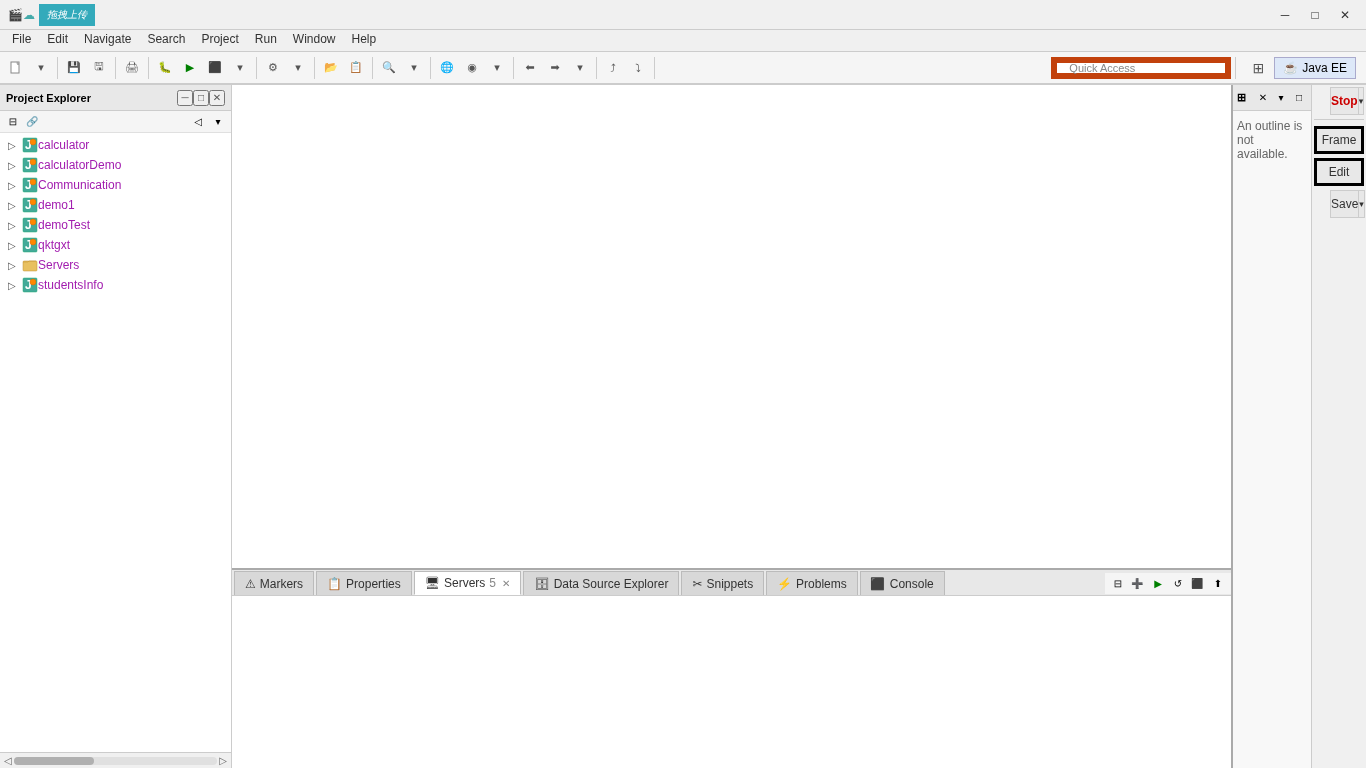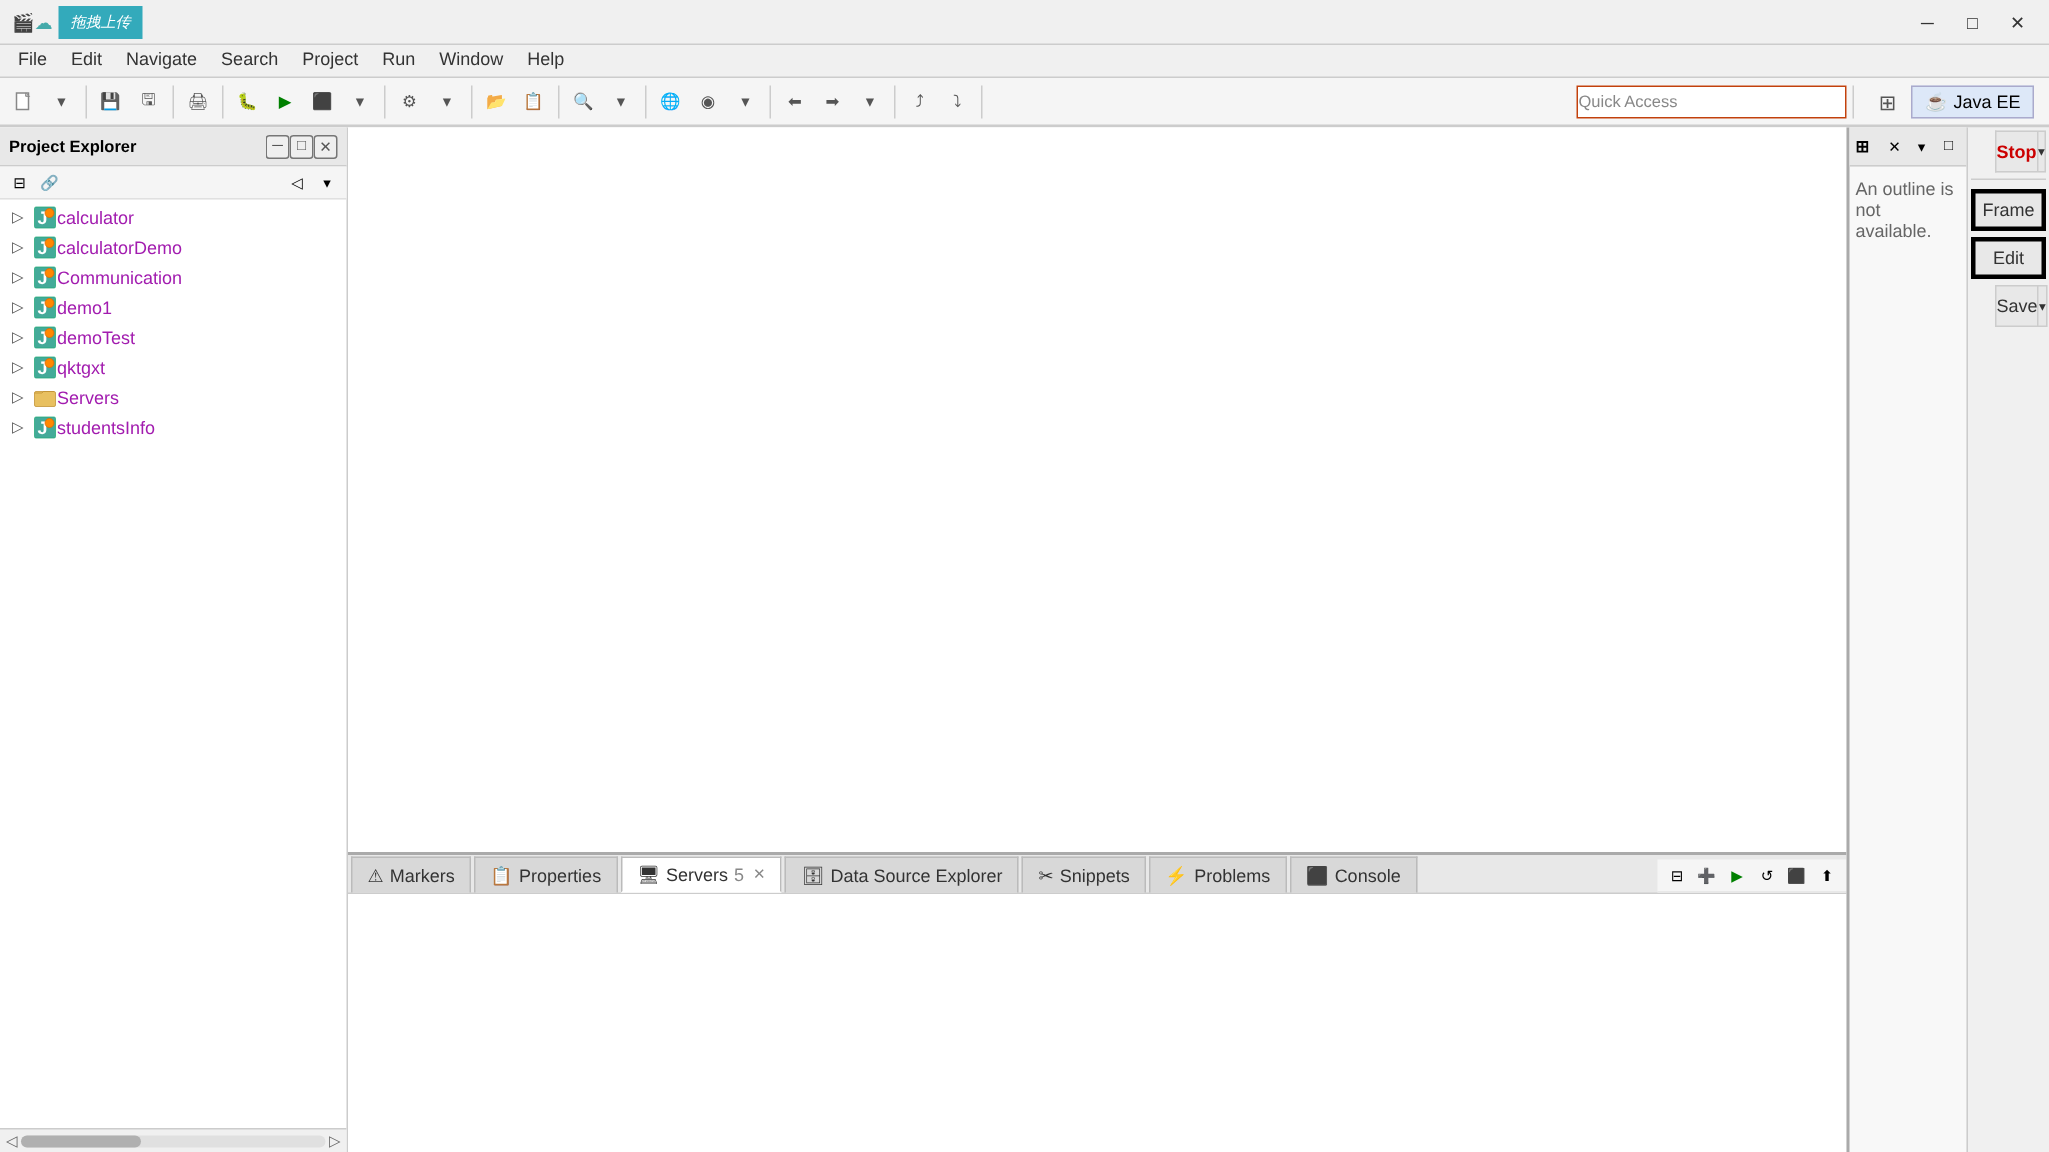--- a/index.html
+++ b/index.html
@@ -57,23 +57,23 @@
       display: flex; align-items: center; justify-content: center;
       font-size: 11px; color: #555;
       border-radius: 2px;
     }
     .toolbar-separator {
       width: 1px; height: 22px; background: #ccc; margin: 0 3px;
     }
     .toolbar-spacer { flex: 1; }
     #quick-access-box {
       width: 180px; height: 22px;
-      border: 1px solid #c2410c;
+      border: 6px solid #c2410c;
       background: white;
-      padding: 0 0;
+      padding: 0 12px;
       font-size: 11px;
       color: #888;
       display: flex; align-items: center;
     }
 
     
     #main-layout {
       display: flex;
       height: calc(768px - 84px);
       border-top: 1px solid #ccc;

